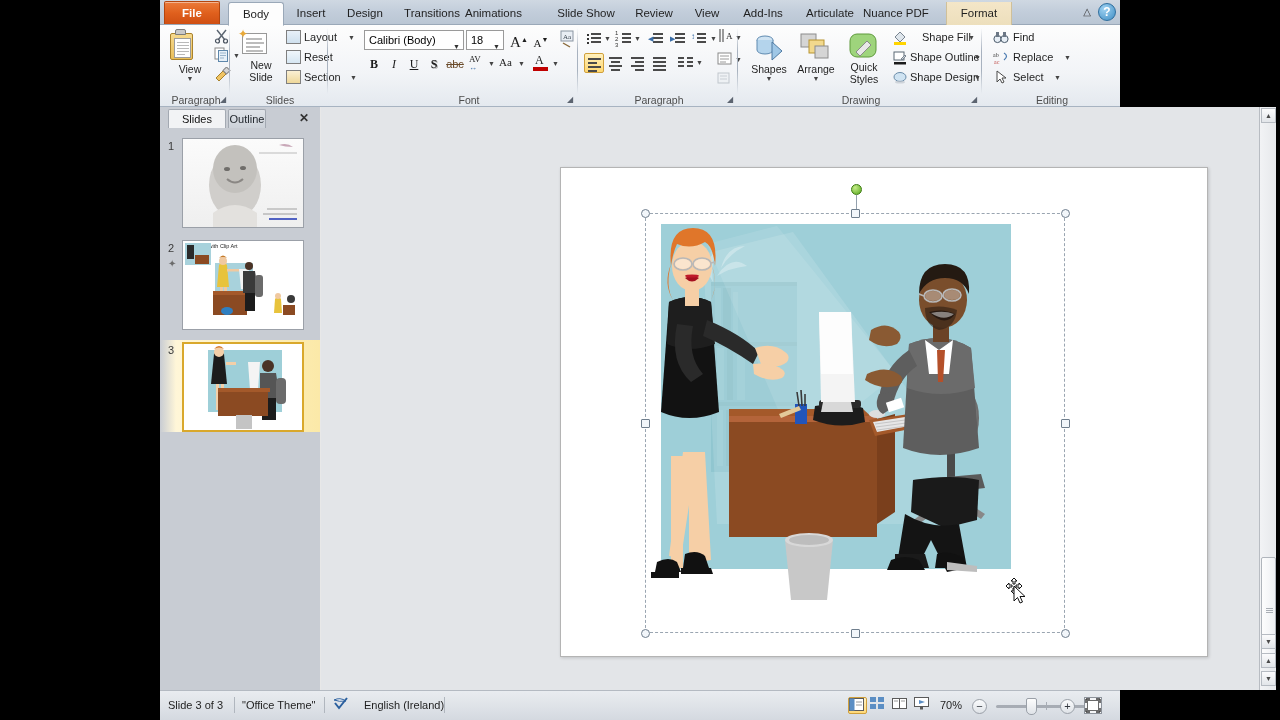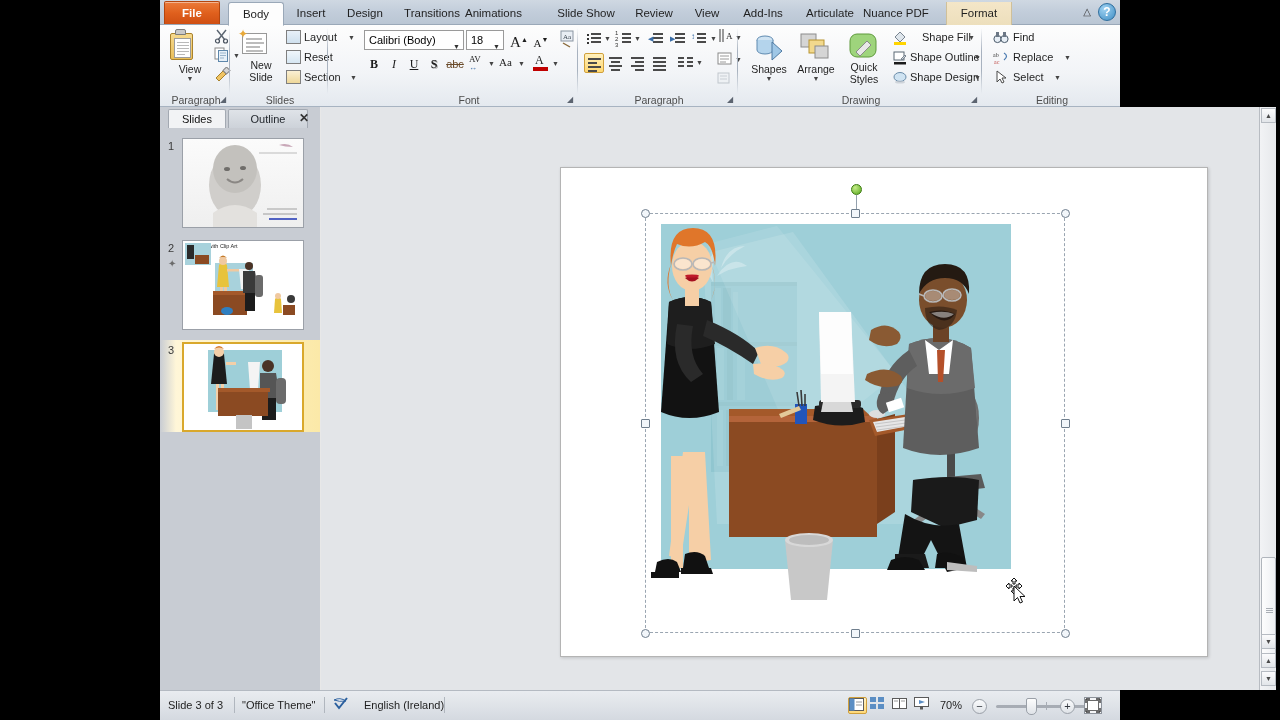--- a/index.html
+++ b/index.html
@@ -642,21 +642,21 @@
         <span class="mrow-lbl" style="left:21px;">Select</span>
         <span class="mrow-arr" style="left:62px;">▼</span>
       </div>
       <div class="glabel">Editing</div>
     </div>
   </div>
 
   <div id="leftpanel">
     <div id="ltabs">
       <div class="ltab active" style="left:8px;width:58px;">Slides</div>
-      <div class="ltab" style="left:68px;width:80px;">Outline</div>
+      <div class="ltab" style="left:68px;width:38px;">Outline</div>
       <div id="ltab-close">✕</div>
     </div>
 
     <div id="thumbs">
 
       <div class="thumb-row" style="top:8px;height:92px;">
         <div class="thumb-num">1</div>
         <div class="thumb-box" style="width:122px;height:90px;">
           <div style="position:absolute;left:0;top:0;width:100%;height:100%;background:linear-gradient(180deg,#fbfbfb,#efefef);"></div>
           <svg width="122" height="90" viewBox="0 0 122 90" style="position:absolute;left:0;top:0;">

